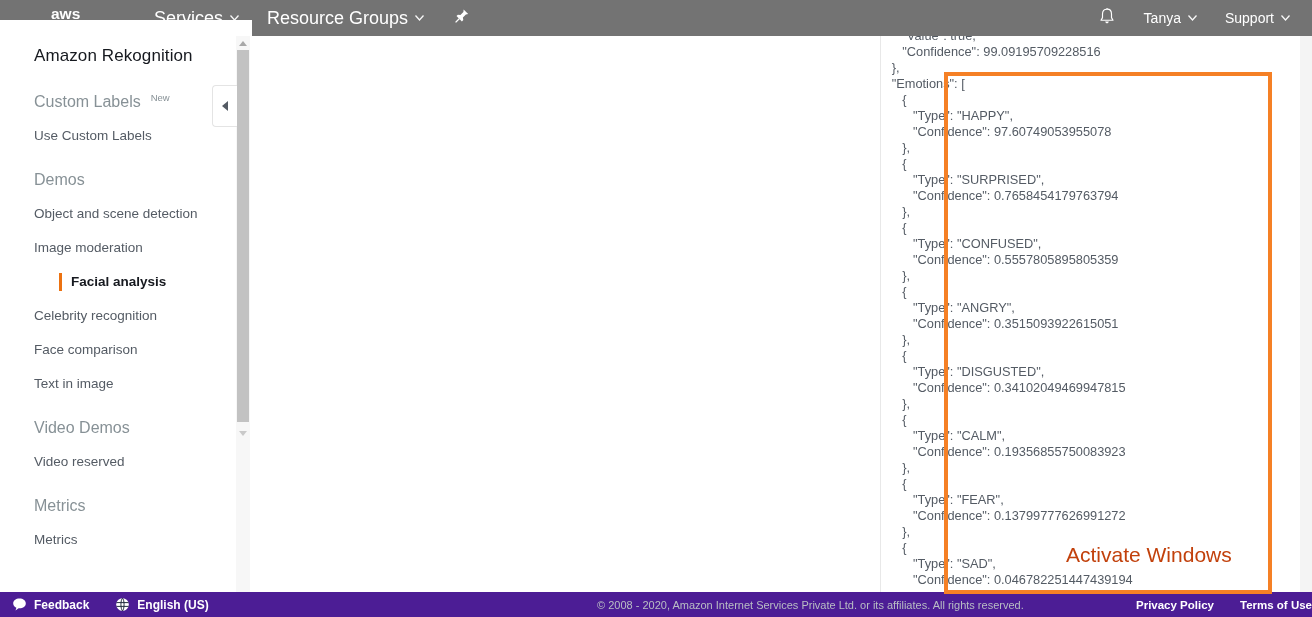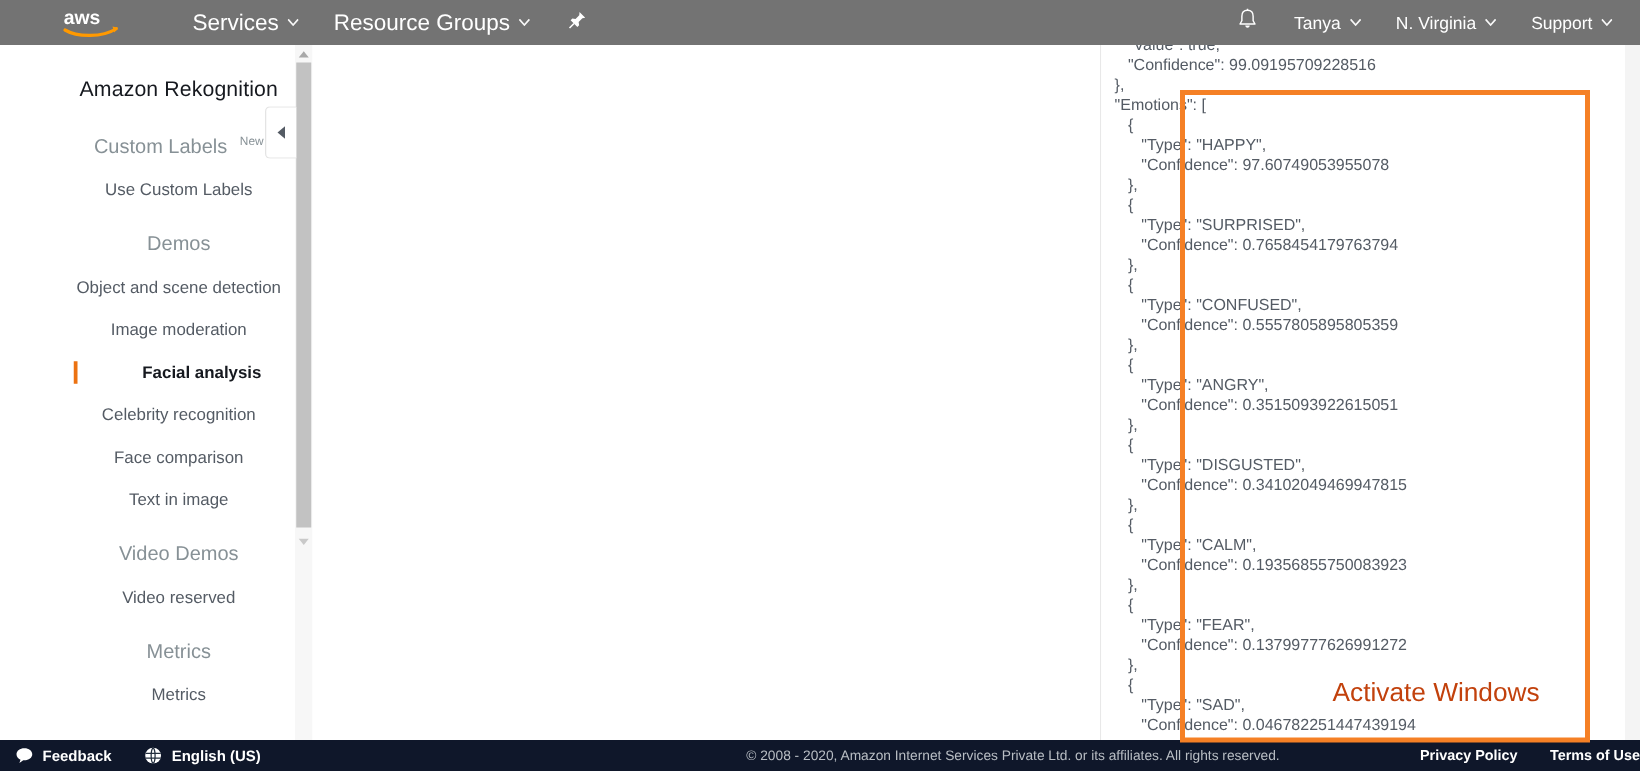--- a/index.html
+++ b/index.html
@@ -26,22 +26,22 @@
   .nav-item .caret { margin-left: 7px; font-size: 9px; font-weight: normal; opacity: .95; }
   #services-item { margin-left: 58px; }
   #resource-groups-item { margin-left: 28px; }
   #pin-item { margin-left: 30px; display:flex; align-items:center; cursor:pointer; }
   .nav-right { position: absolute; right: 8px; display: flex; align-items: center; height: 36px; }
   .nav-right .nav-item { font-weight: normal; font-size: 14px; margin-left: 0; padding: 0 14px; }
   #bell-item { padding: 0 14px; display:flex; align-items:center; cursor:pointer; }
 
   
   #sidebar {
-    position: absolute; top: 36px; left: 0; width: 252px; height: 556px;
-    background: #ffffff; overflow: hidden; text-align: center;
+    position: absolute; top: 20px; left: 0; width: 252px; height: 556px;
+    background: #ffffff; overflow: hidden;
   }
   #sidebar-inner { padding: 0 0 0 34px; }
   .side-title {
     font-size: 17px; color: #16191f; margin-top: 26px; letter-spacing: .1px;
   }
   .side-group {
     font-size: 16px; color: #879196; margin-top: 26px; position: relative;
   }
   .side-group .new-badge {
     font-size: 9.5px; color: #879196; vertical-align: super; margin-left: 2px; padding-left: 8px;
@@ -134,21 +134,21 @@
 
   
   #win-scroll {
     position: absolute; top: 36px; left: 1300px; width: 12px; height: 556px;
     background: #f4f4f4;
   }
 
   
   #footer {
     position: absolute; bottom: 0; left: 0; width: 1312px; height: 25px;
-    background: #0f172a; display: flex; align-items: center;
+    background: #4c1d95; display: flex; align-items: center;
     color: #ffffff; font-size: 11.5px;
   }
   .foot-left { display: flex; align-items: center; margin-left: 12px; }
   .foot-btn { display: flex; align-items: center; cursor: pointer; font-weight: bold; font-size: 12px; }
   .foot-btn + .foot-btn { margin-left: 26px; }
   .foot-icon {
     width: 15px; height: 15px; margin-right: 7px; display:inline-block;
   }
   .foot-center {
     position: absolute; left: 597px; color: #b9bec4; font-weight: normal; font-size: 11px;
@@ -217,28 +217,20 @@
 
       <div class="nav-item">
         <span>Tanya</span>
         <span class="caret">
           <svg width="9" height="6" viewBox="0 0 9 6">
               <path d="M0.5 0.5 L4.5 5 L8.5 0.5" stroke="#ffffff" stroke-width="1.3" fill="none"></path>
             </svg>
         </span>
       </div>
 
-      <div class="nav-item">
-        <span>N. Virginia</span>
-        <span class="caret">
-          <svg width="9" height="6" viewBox="0 0 9 6">
-              <path d="M0.5 0.5 L4.5 5 L8.5 0.5" stroke="#ffffff" stroke-width="1.3" fill="none"></path>
-            </svg>
-        </span>
-      </div>
 
       <div class="nav-item">
         <span>Support</span>
         <span class="caret">
           <svg width="9" height="6" viewBox="0 0 9 6">
               <path d="M0.5 0.5 L4.5 5 L8.5 0.5" stroke="#ffffff" stroke-width="1.3" fill="none"></path>
             </svg>
         </span>
       </div>
     </div>

